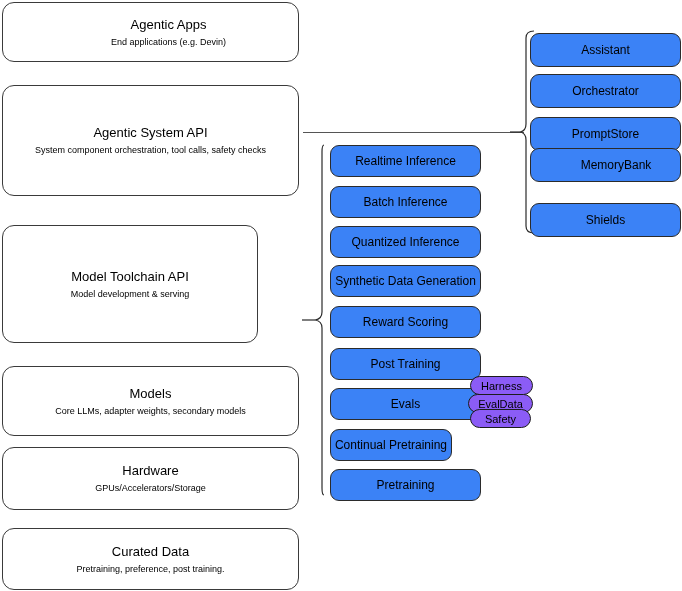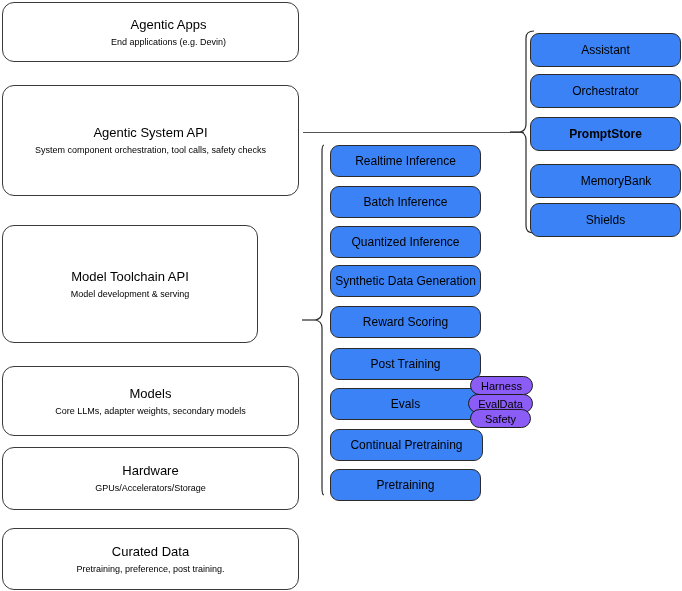--- a/index.html
+++ b/index.html
@@ -149,21 +149,21 @@
   </div>
   <div class="item" style="left:330px; top:306px; width:151px; height:32px;justify-content:center;">
     <span>Reward Scoring</span>
   </div>
   <div class="item" style="left:330px; top:348px; width:151px; height:32px;">
     <span>Post Training</span>
   </div>
   <div class="item" style="left:330px; top:388px; width:151px; height:32px;">
     <span>Evals</span>
   </div>
-  <div class="item" style="left:330px; top:429px; width:153px; height:32px;align-items:center;">
+  <div class="item" style="left:330px; top:429px; width:122px; height:32px;align-items:center;">
     <span>Continual Pretraining</span>
   </div>
   <div class="item" style="left:330px; top:469px; width:151px; height:32px;">
     <span>Pretraining</span>
   </div>
 
   <div class="pill" style="left:470px; top:376px; width:63px; height:19px;">
     <span>Harness</span>
   </div>
   <div class="pill" style="left:468px; top:394px; width:65px; height:19px;">
@@ -172,23 +172,23 @@
   <div class="pill" style="left:470px; top:409px; width:61px; height:19px;">
     <span>Safety</span>
   </div>
 
   <div class="item" style="left:530px; top:33px; width:151px; height:34px;">
     <span>Assistant</span>
   </div>
   <div class="item" style="left:530px; top:74px; width:151px; height:34px;">
     <span>Orchestrator</span>
   </div>
-  <div class="item" style="left:530px; top:117px; width:151px; height:34px;font-weight:bold;">
+  <div class="item" style="left:530px; top:117px; width:151px; height:34px;">
     <span>PromptStore</span>
   </div>
-  <div class="item" style="left:530px; top:164px; width:151px; height:34px;padding-left:21px;">
+  <div class="item" style="left:530px; top:148px; width:151px; height:34px;padding-left:21px;">
     <span>MemoryBank</span>
   </div>
   <div class="item" style="left:530px; top:203px; width:151px; height:34px;">
     <span>Shields</span>
   </div>
 
 </div>
 
 </body></html>

